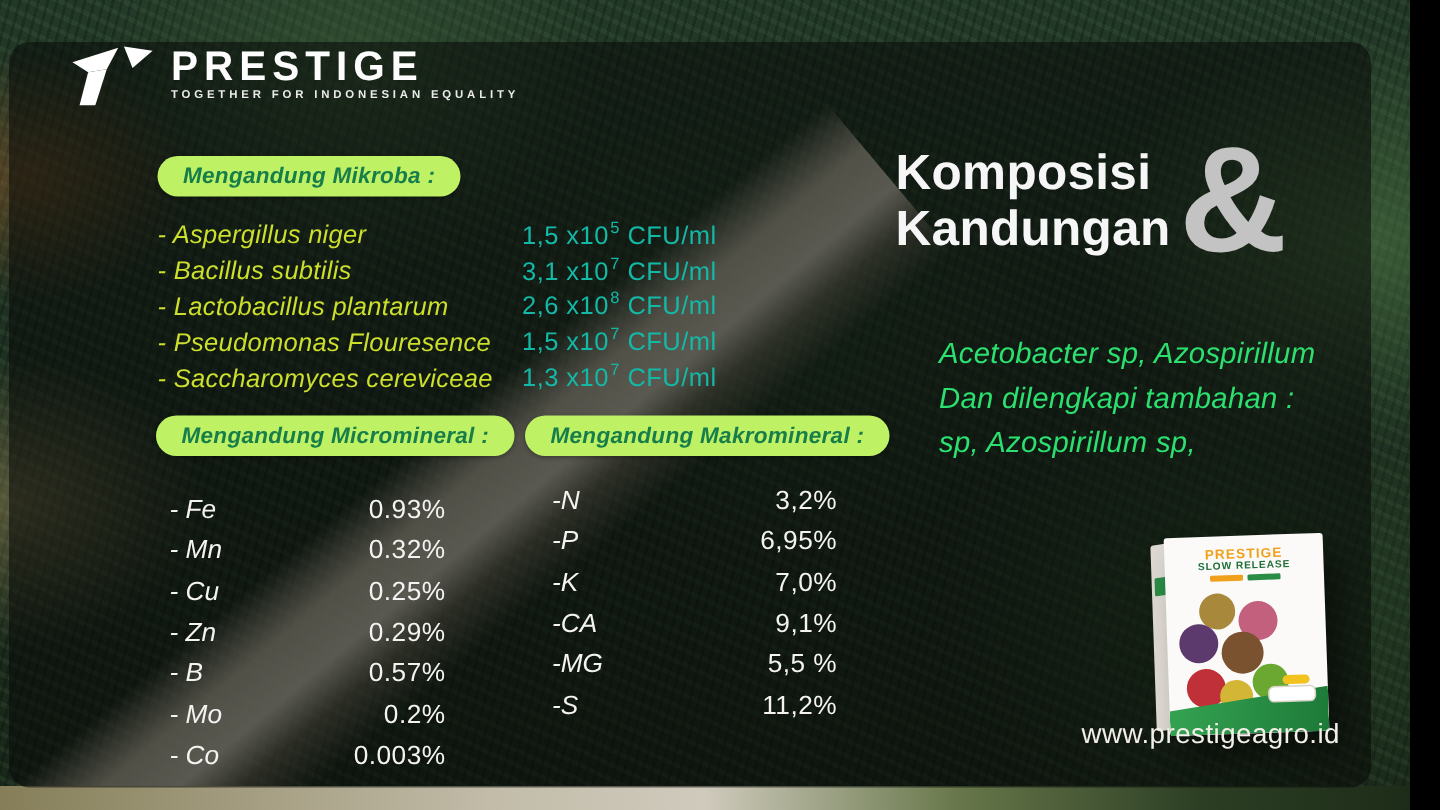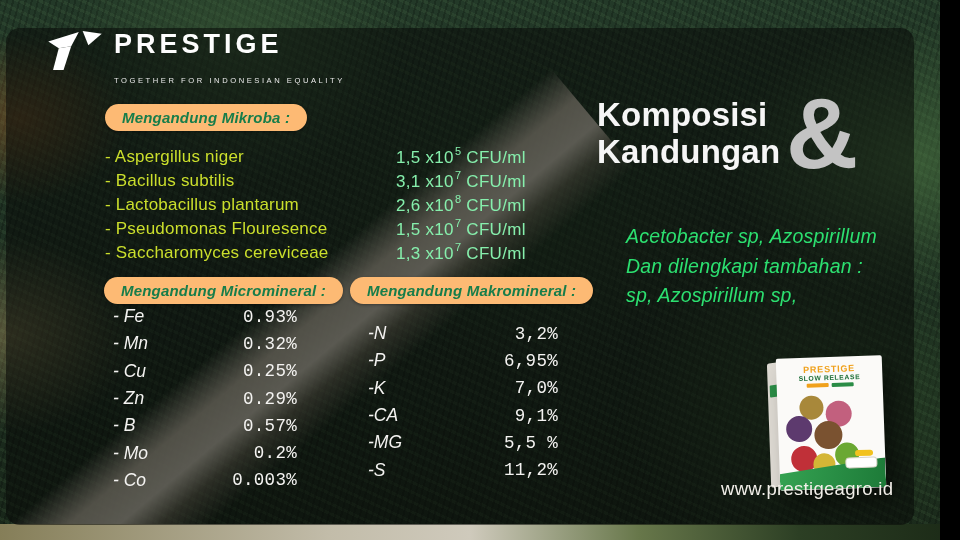--- a/index.html
+++ b/index.html
@@ -26,44 +26,44 @@
     background:linear-gradient(90deg,#857e58 0%,#c2bca9 35%,#cfcabc 50%,#67774a 68%,#2c3f24 85%,#1d2c18 100%);}
   .overlay{position:absolute;left:6px;top:28px;right:26px;bottom:15px;
     border-radius:14px;background:rgba(8,10,7,.55);}
 
   
   .logo{position:absolute;left:46px;top:30px;display:flex;align-items:flex-start;color:#fff;}
   .logo svg{width:58px;height:42px;fill:#fff;}
   .logo-text{margin-left:10px;}
   .brand-name{font-size:27px;font-weight:800;letter-spacing:4px;line-height:28px;
     transform:scaleY(1.02);color:#fdfdfd;}
-  .brand-tagline{font-size:7.6px;font-weight:400;letter-spacing:2.55px;margin-top:18px;color:#eaeaea;text-align:right;}
-
-  
-  .badge{position:absolute;height:27px;padding:0 17px;border-radius:14px;background:#fdba74;
+  .brand-tagline{font-size:7.6px;font-weight:700;letter-spacing:2.55px;margin-top:0;color:#eaeaea;text-align:right;}
+
+  
+  .badge{position:absolute;height:27px;padding:0 17px;border-radius:14px;background:#bef264;
     display:inline-flex;align-items:center;box-shadow:0 1px 3px rgba(0,0,0,.35);}
   .badge span{font-size:15px;font-weight:800;font-style:italic;color:#177d4a;letter-spacing:.2px;}
   .badge-mikroba{left:105px;top:104px;}
   .badge-micro{left:104px;top:277px;justify-content:flex-end;}
   .badge-makro{left:350px;top:277px;}
 
   
   .microbe-table{position:absolute;left:105px;top:145px;width:385px;}
   .microbe-row{display:flex;align-items:center;height:23.9px;}
-  .m-name{flex:0 0 243px;font-size:17px;color:#cbdf2c;letter-spacing:.2px;white-space:nowrap;}
-  .m-val{font-size:17px;color:#86efac;white-space:nowrap;letter-spacing:.3px;margin-left:48px;}
+  .m-name{flex:0 0 243px;font-size:17px;font-style:italic;color:#cbdf2c;letter-spacing:.2px;white-space:nowrap;}
+  .m-val{font-size:17px;color:#14b8a6;white-space:nowrap;letter-spacing:.3px;}
   .m-val sup{font-size:11px;position:relative;top:-1px;margin-left:1px;}
 
   
   .mineral-table{position:absolute;}
-  .micro-table{left:113px;top:303px;width:184px;}
+  .micro-table{left:113px;top:326px;width:184px;}
   .makro-table{left:368px;top:320px;width:190px;}
   .mineral-row{display:flex;justify-content:space-between;align-items:center;height:27.3px;}
   .min-name{font-size:17.5px;font-style:italic;color:#f4f3f1;white-space:nowrap;}
-  .min-val{font-size:17.5px;color:#f4f3f1;white-space:nowrap;letter-spacing:.3px;font-family:Liberation Mono, monospace;}
+  .min-val{font-size:17.5px;color:#f4f3f1;white-space:nowrap;letter-spacing:.3px;}
 
   
   .title{position:absolute;left:597px;top:96px;color:#f6f6f6;font-weight:800;
     font-size:33px;line-height:37px;letter-spacing:.2px;}
   .amp{position:absolute;left:786px;top:83px;font-size:100px;line-height:100px;
     font-weight:800;color:#c3c3c3;}
 
   
   .additional{position:absolute;left:626px;top:222px;width:320px;
     font-size:19.5px;font-style:italic;color:#2ce070;line-height:29.5px;letter-spacing:.2px;}

